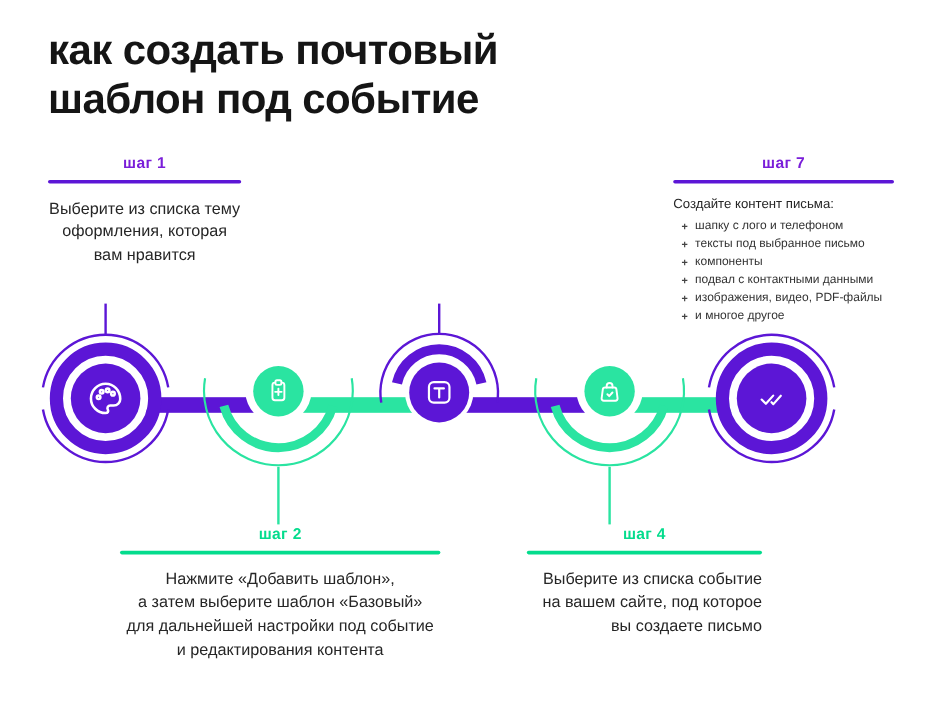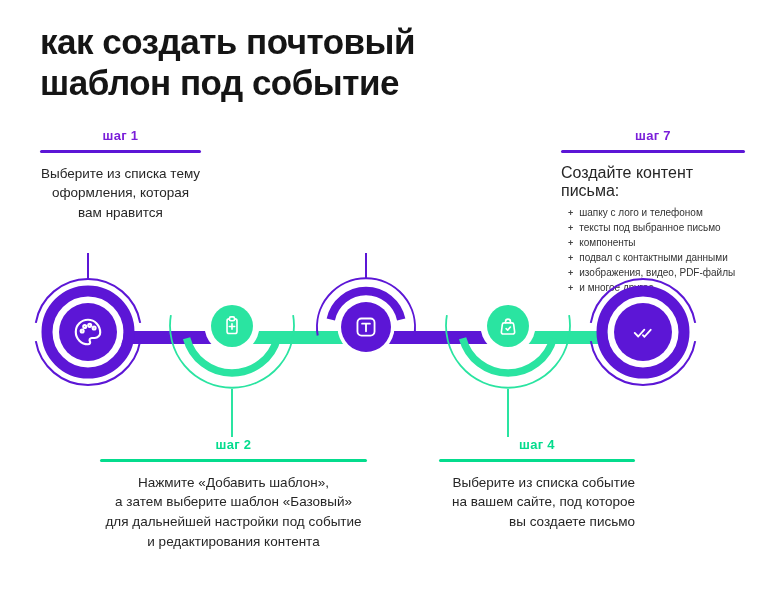--- a/index.html
+++ b/index.html
@@ -9,21 +9,21 @@
          letter-spacing:-0.5px;color:var(--title_color,#151515);white-space:pre-line;}
   .tblock{position:absolute;}
   .step-head{font-size:13px;font-weight:700;text-align:center;letter-spacing:0.3px;}
   .head-purple{color:var(--purple_header,#7A1ED9);}
   .head-green{color:var(--green_accent,#04DC8D);}
   .step-rule{margin-top:7px;height:2.5px;border-radius:2px;}
   .rule-purple{background:var(--purple,#5C16D6);}
   .rule-green{background:var(--green_accent,#04DC8D);}
   .step-text{margin-top:11px;font-size:13.5px;line-height:1.48;color:var(--body_color,#262626);white-space:pre-line;text-align:center;}
   .center{text-align:right;}
-  .s5-heading{margin-top:11px;font-size:16px;color:var(--body_color,#262626);}
+  .s5-heading{margin-top:11px;font-size:11px;color:var(--body_color,#262626);}
   .bullets{margin:7px 0 0 7px;padding:0;list-style:none;}
   .bullets li{display:flex;gap:6px;font-size:10px;line-height:12px;color:#333;margin-bottom:3px;}
   .bul{font-size:9px;font-weight:700;color:#444;line-height:12px;}
   .bar{position:absolute;top:331px;height:13px;}
   .bar-purple{background:var(--purple,#5C16D6);}
   .bar-green{background:var(--green_fill,#2AE4A1);}
   .vline{position:absolute;width:2px;}
   .vline-purple{background:var(--purple,#5C16D6);}
   .vline-green{background:var(--green_fill,#2AE4A1);}
   .node{position:absolute;width:140px;height:140px;}

